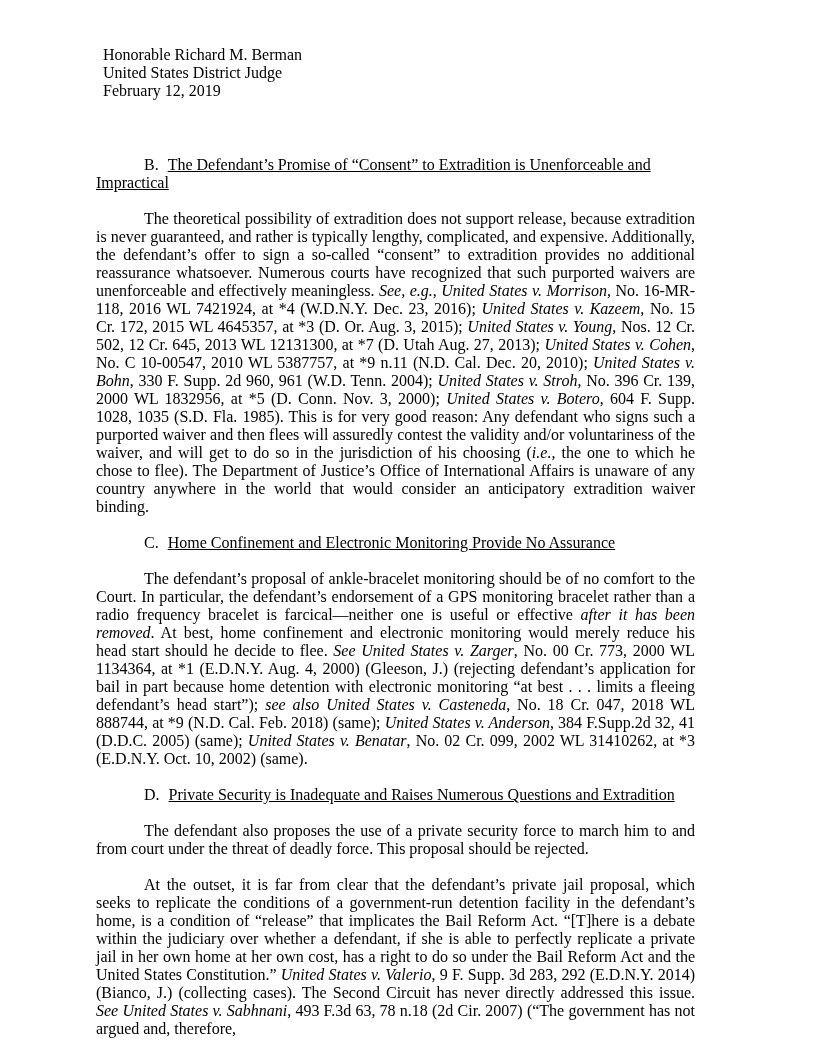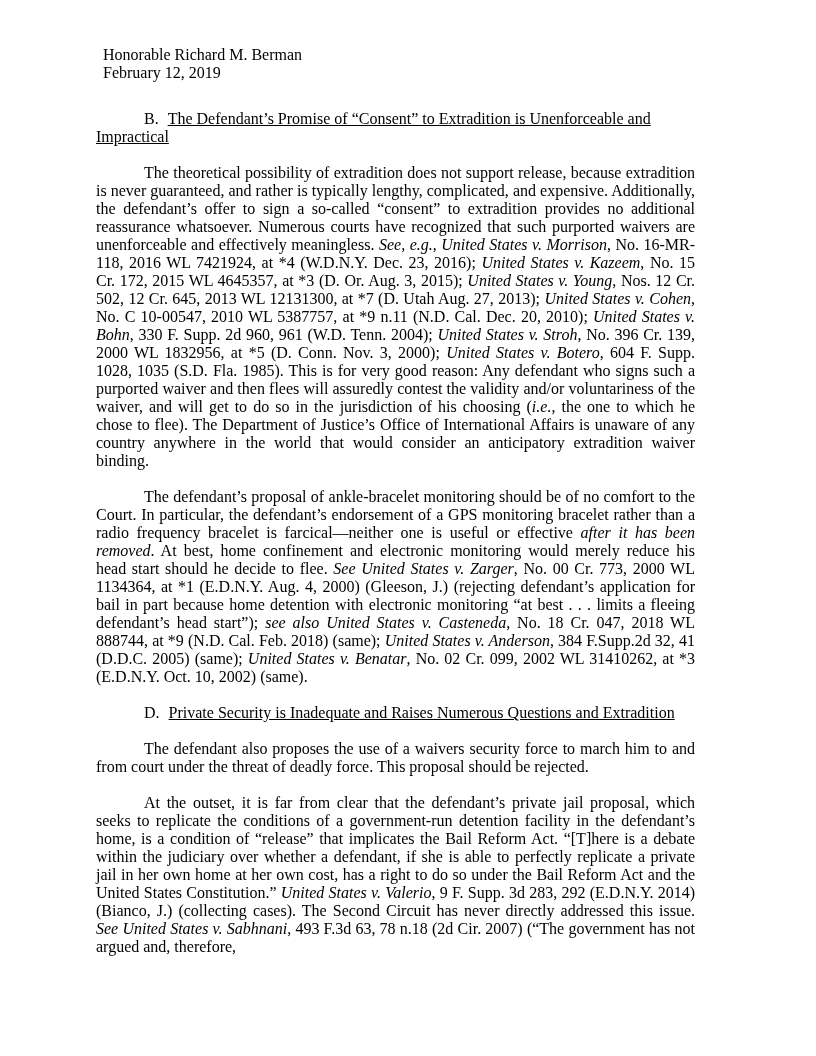--- a/index.html
+++ b/index.html
@@ -20,21 +20,21 @@
     font-size: 16px;
     line-height: 18px;
   }
   .letter-header {
     margin-left: 7px;
   }
   .letter-header div {
     white-space: nowrap;
   }
   .doc-body {
-    margin-top: 28px;
+    margin-top: 56px;
   }
   .doc-body > * {
     margin: 18px 0 0 0;
   }
   .doc-body > *:first-child {
     margin-top: 0;
   }
   .heading {
     text-indent: 48px;
   }
@@ -51,23 +51,25 @@
   i {
     font-style: italic;
   }
 </style>
 </head>
 <body>
 
 <div class="page">
   <div class="letter-header">
     <div>Honorable Richard M. Berman</div>
+    <div>United States District Judge</div>
     <div>February 12, 2019</div>
   </div>
   <div class="doc-body">
       <div class="heading"><span class="h-num">B.</span><span class="h-title">The Defendant’s Promise of “Consent” to Extradition is Unenforceable and Impractical</span></div>
       <p class="para"><span>The theoretical possibility of extradition does not support release, because extradition is never guaranteed, and rather is typically lengthy, complicated, and expensive.  Additionally, the defendant’s offer to sign a so-called “consent” to extradition provides no additional reassurance whatsoever.  Numerous courts have recognized that such purported waivers are unenforceable and effectively meaningless. </span><i>See, e.g.</i><span>, </span><i>United States v. Morrison</i><span>, No. 16-MR-118, 2016 WL 7421924, at *4 (W.D.N.Y. Dec. 23, 2016); </span><i>United States v. Kazeem</i><span>, No. 15 Cr. 172, 2015 WL 4645357, at *3 (D. Or. Aug. 3, 2015); </span><i>United States v. Young</i><span>, Nos. 12 Cr. 502, 12 Cr. 645, 2013 WL 12131300, at *7 (D. Utah Aug. 27, 2013); </span><i>United States v. Cohen</i><span>, No. C 10-00547, 2010 WL 5387757, at *9 n.11 (N.D. Cal. Dec. 20, 2010); </span><i>United States v. Bohn</i><span>, 330 F. Supp. 2d 960, 961 (W.D. Tenn. 2004); </span><i>United States v. Stroh</i><span>, No. 396 Cr. 139, 2000 WL 1832956, at *5 (D. Conn. Nov. 3, 2000); </span><i>United States v. Botero</i><span>, 604 F. Supp. 1028, 1035 (S.D. Fla. 1985).  This is for very good reason: Any defendant who signs such a purported waiver and then flees will assuredly contest the validity and/or voluntariness of the waiver, and will get to do so in the jurisdiction of his choosing (</span><i>i.e.</i><span>, the one to which he chose to flee).  The Department of Justice’s Office of International Affairs is unaware of any country anywhere in the world that would consider an anticipatory extradition waiver binding.</span></p>
+      <div class="heading"><span class="h-num">C.</span><span class="h-title">Home Confinement and Electronic Monitoring Provide No Assurance</span></div>
       <p class="para"><span>The defendant’s proposal of ankle-bracelet monitoring should be of no comfort to the Court.  In particular, the defendant’s endorsement of a GPS monitoring bracelet rather than a radio frequency bracelet is farcical—neither one is useful or effective </span><i>after it has been removed</i><span>.  At best, home confinement and electronic monitoring would merely reduce his head start should he decide to flee.  </span><i>See United States v. Zarger</i><span>, No. 00 Cr. 773, 2000 WL 1134364, at *1 (E.D.N.Y. Aug. 4, 2000) (Gleeson, J.) (rejecting defendant’s application for bail in part because home detention with electronic monitoring “at best . . . limits a fleeing defendant’s head start”); </span><i>see also United States v. Casteneda</i><span>, No. 18 Cr. 047, 2018 WL 888744, at *9 (N.D. Cal. Feb. 2018) (same); </span><i>United States v. Anderson</i><span>, 384 F.Supp.2d 32, 41 (D.D.C. 2005) (same); </span><i>United States v. Benatar</i><span>, No. 02 Cr. 099, 2002 WL 31410262, at *3 (E.D.N.Y. Oct. 10, 2002) (same).</span></p>
       <div class="heading"><span class="h-num">D.</span><span class="h-title">Private Security is Inadequate and Raises Numerous Questions and Extradition</span></div>
-      <p class="para"><span>The defendant also proposes the use of a waivers security force to march him to and from court under the threat of deadly force.  This proposal should be rejected.</span></p>
+      <p class="para"><span>The defendant also proposes the use of a private security force to march him to and from court under the threat of deadly force.  This proposal should be rejected.</span></p>
       <p class="para"><span>At the outset, it is far from clear that the defendant’s private jail proposal, which seeks to replicate the conditions of a government-run detention facility in the defendant’s home, is a condition of “release” that implicates the Bail Reform Act.  “[T]here is a debate within the judiciary over whether a defendant, if she is able to perfectly replicate a private jail in her own home at her own cost, has a right to do so under the Bail Reform Act and the United States Constitution.”  </span><i>United States v. Valerio</i><span>, 9 F. Supp. 3d 283, 292 (E.D.N.Y. 2014) (Bianco, J.) (collecting cases).  The Second Circuit has never directly addressed this issue.  </span><i>See United States v. Sabhnani</i><span>, 493 F.3d 63, 78 n.18 (2d Cir. 2007) (“The government has not argued and, therefore,</span></p>
     </div>
 </div>
 
 </body></html>

